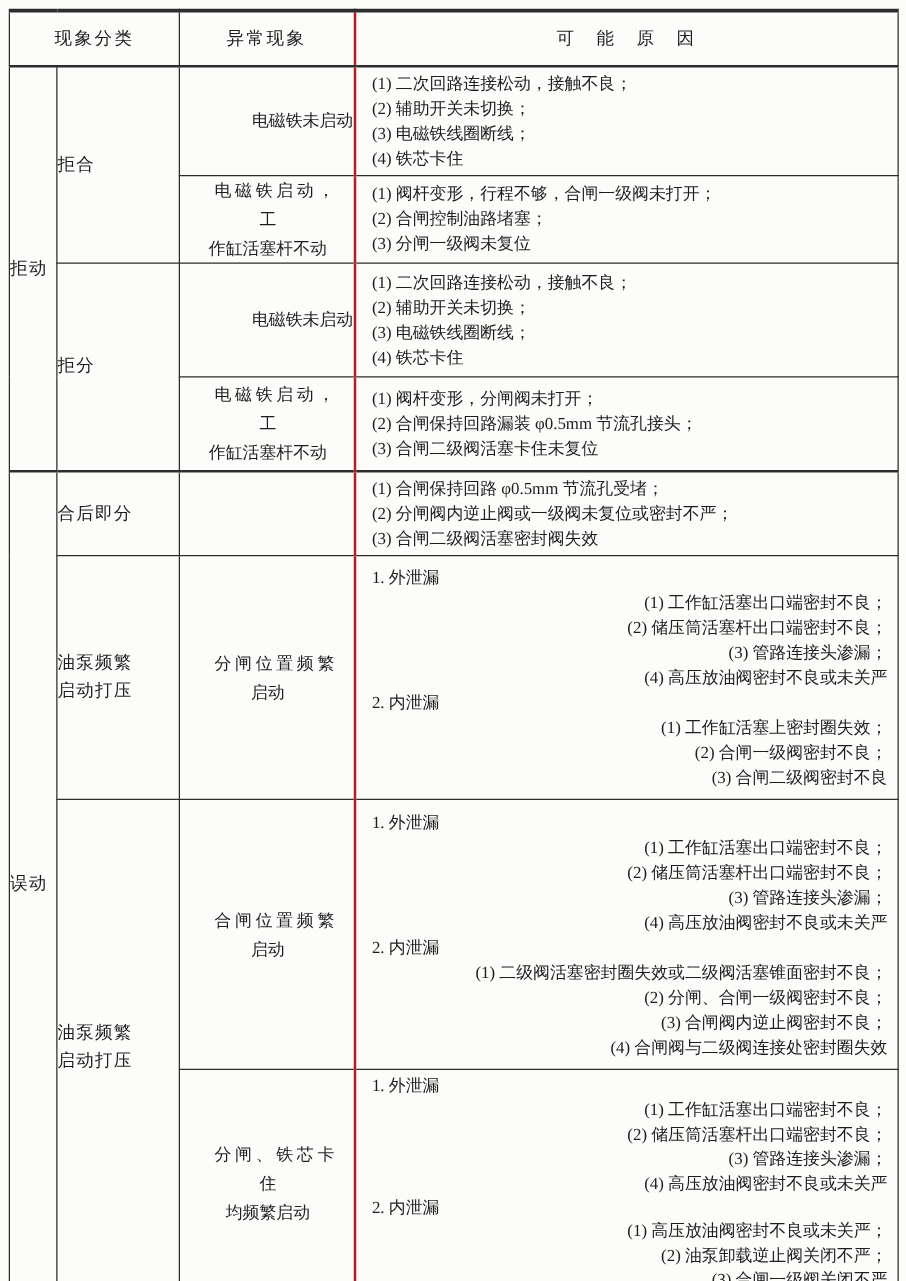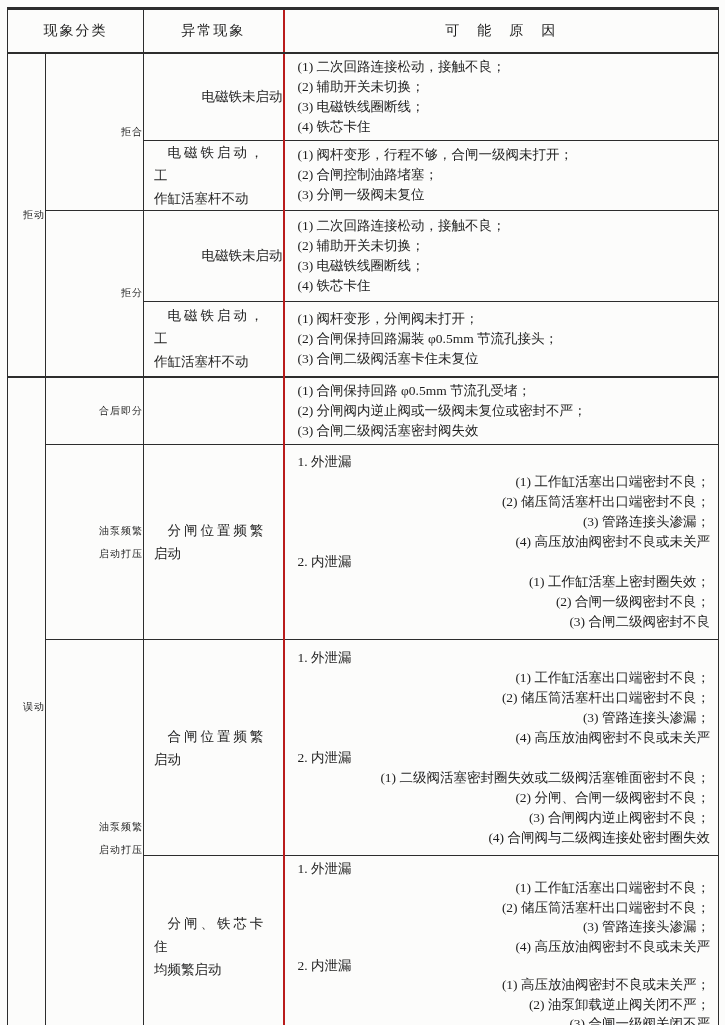--- a/index.html
+++ b/index.html
@@ -33,30 +33,30 @@
   
   tr.secstart > td { border-top:2px solid #2d2d2d; }
   
   .causes, .causes-h { border-left:2px solid #b91c1c; }
 
   .rh0{height:44px} .rh1{height:84px} .rh2{height:69px} .rh3{height:91px}
   .rh4{height:76px} .rh5{height:67px} .rh6{height:195px} .rh7{height:216px}
   .rh8{height:182px}
 
   .cat, .sub {
-    font-size:10px;
-    text-align:right;
+    font-size:14px;
+    text-align:left;
     letter-spacing:1px;
   }
   .preline { white-space:pre-line; line-height:23px;margin-top:19px; }
 
   .abn { font-size:13.5px; line-height:23px; }
   .abn.one { text-align:right; }
   .abn.two {
-    text-align:left;
+    text-align:center;
     padding:0 8px 0 10px;
     text-indent:1em;
     white-space:pre-line;
   }
   .abn.two::first-line { letter-spacing:0.22em; }
 
   .causes { padding:3px 8px 3px 13px; font-size:13.5px; }
   .cline { line-height:20px; white-space:pre-wrap; }
   .cline.ind { padding-left:19px;text-align:right; }
   tr.tight .cline { line-height:19.4px; }

